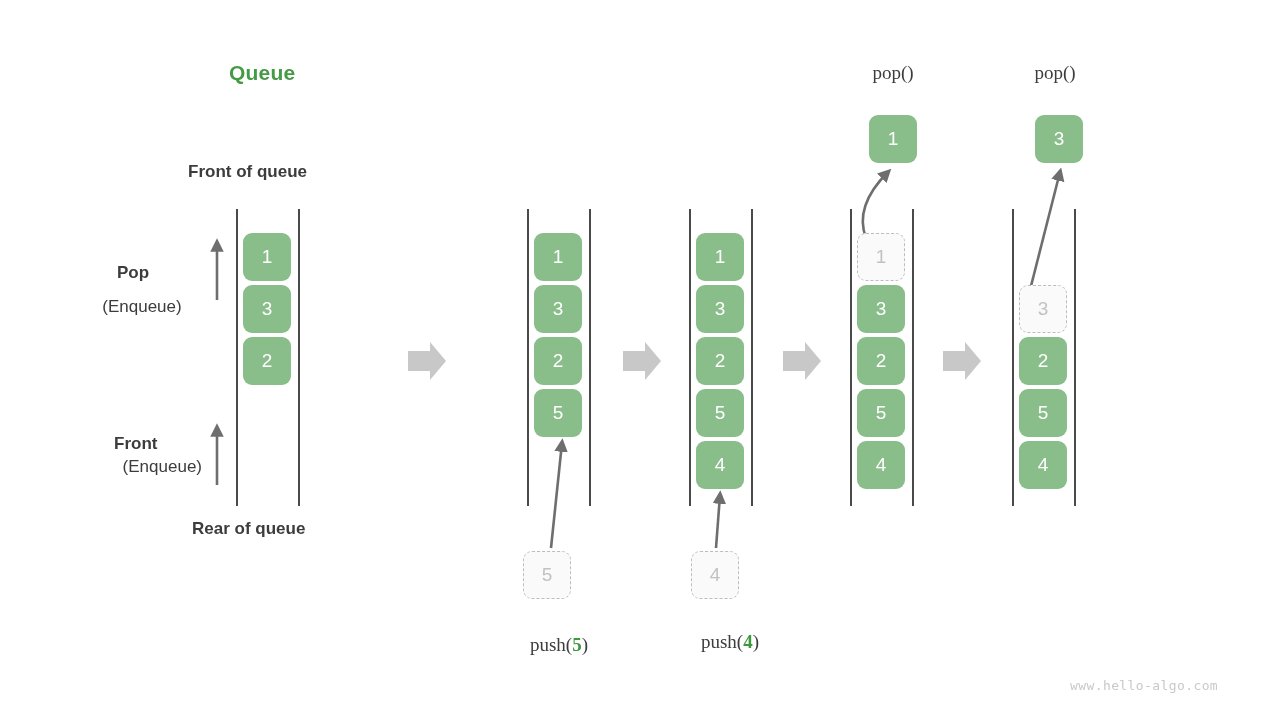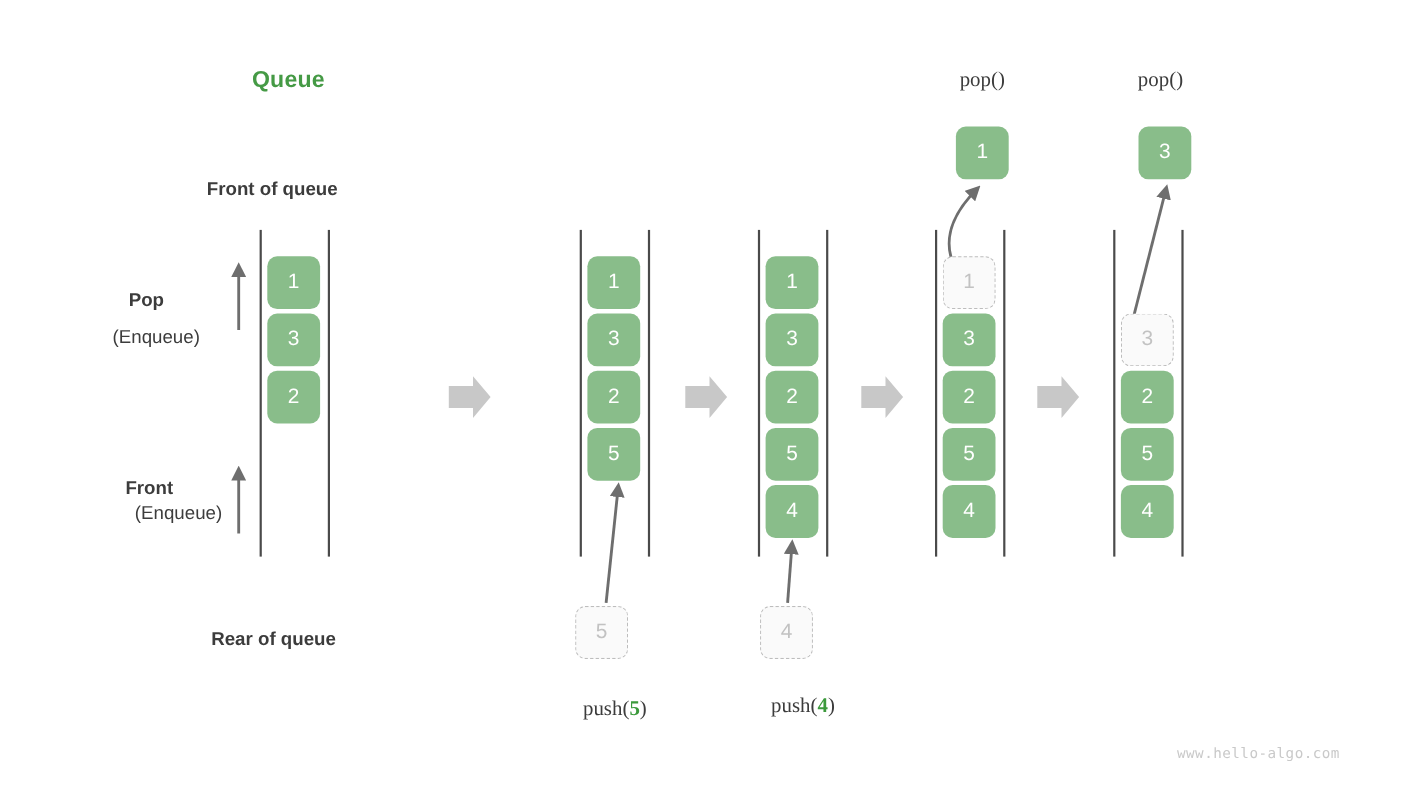--- a/index.html
+++ b/index.html
@@ -147,21 +147,21 @@
       <polygon points="783,351 805,351 805,342 821,361 805,380 805,371 783,371"></polygon>
     </g>
     <g fill="#c8c8c8">
       <polygon points="943,351 965,351 965,342 981,361 965,380 965,371 943,371"></polygon>
     </g>
   </svg>
 
   <div class="title" style="left:229px; top:61px;">Queue</div>
 
   <div class="label-bold" style="left:188px; top:162px;">Front of queue</div>
-  <div class="label-bold" style="left:192px; top:571px;">Rear of queue</div>
+  <div class="label-bold" style="left:192px; top:519px;">Rear of queue</div>
 
   <div class="label-bold" style="left:117px; top:263px; width:50px;">Pop</div>
   <div class="label-reg" style="left:82px; top:297px; width:120px;">(Enqueue)</div>
 
   <div class="label-bold" style="left:114px; top:434px; width:56px;">Front</div>
   <div class="label-reg" style="left:82px; top:457px; width:120px;text-align:right;">(Enqueue)</div>
 
   <div>
     <div class="track-line" style="left:236px; top:209px; height:297px;"></div>
     <div class="track-line" style="left:298px; top:209px; height:297px;"></div>

